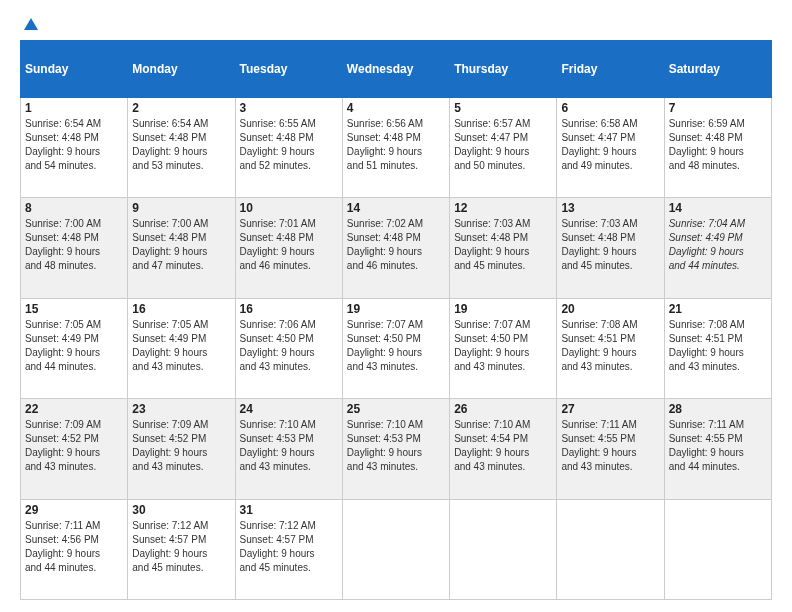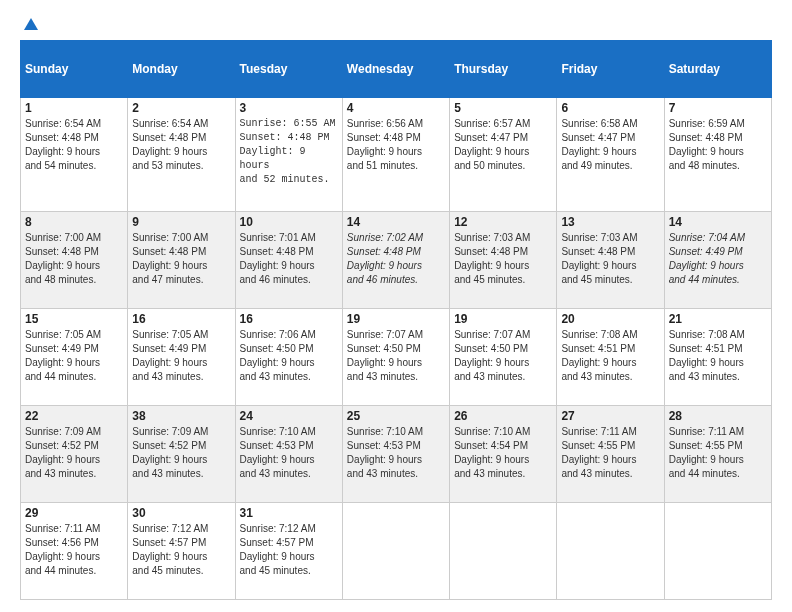--- a/index.html
+++ b/index.html
@@ -139,21 +139,21 @@
     <tbody id="calendar-body">
     <tr>
           <td><span class="day-number">1</span><span class="day-info" style="white-space: pre-line;">Sunrise: 6:54 AM
 Sunset: 4:48 PM
 Daylight: 9 hours
 and 54 minutes.</span></td>
           <td><span class="day-number">2</span><span class="day-info" style="white-space: pre-line;">Sunrise: 6:54 AM
 Sunset: 4:48 PM
 Daylight: 9 hours
 and 53 minutes.</span></td>
-          <td><span class="day-number">3</span><span class="day-info" style="white-space: pre-line; font-family: Liberation Mono, monospace;">Sunrise: 6:55 AM
+          <td><span class="day-number">3</span><span class="day-info" style="white-space: pre-line;">Sunrise: 6:55 AM
 Sunset: 4:48 PM
 Daylight: 9 hours
 and 52 minutes.</span></td>
           <td><span class="day-number">4</span><span class="day-info" style="white-space: pre-line;">Sunrise: 6:56 AM
 Sunset: 4:48 PM
 Daylight: 9 hours
 and 51 minutes.</span></td>
           <td><span class="day-number">5</span><span class="day-info" style="white-space: pre-line;">Sunrise: 6:57 AM
 Sunset: 4:47 PM
 Daylight: 9 hours
@@ -173,21 +173,21 @@
 Daylight: 9 hours
 and 48 minutes.</span></td>
           <td><span class="day-number">9</span><span class="day-info" style="white-space: pre-line;">Sunrise: 7:00 AM
 Sunset: 4:48 PM
 Daylight: 9 hours
 and 47 minutes.</span></td>
           <td><span class="day-number">10</span><span class="day-info" style="white-space: pre-line;">Sunrise: 7:01 AM
 Sunset: 4:48 PM
 Daylight: 9 hours
 and 46 minutes.</span></td>
-          <td><span class="day-number">14</span><span class="day-info" style="white-space: pre-line; font-style: italic;">Sunrise: 7:02 AM
+          <td><span class="day-number">14</span><span class="day-info" style="white-space: pre-line;">Sunrise: 7:02 AM
 Sunset: 4:48 PM
 Daylight: 9 hours
 and 46 minutes.</span></td>
           <td><span class="day-number">12</span><span class="day-info" style="white-space: pre-line;">Sunrise: 7:03 AM
 Sunset: 4:48 PM
 Daylight: 9 hours
 and 45 minutes.</span></td>
           <td><span class="day-number">13</span><span class="day-info" style="white-space: pre-line;">Sunrise: 7:03 AM
 Sunset: 4:48 PM
 Daylight: 9 hours
@@ -225,21 +225,21 @@
           <td><span class="day-number">21</span><span class="day-info" style="white-space: pre-line;">Sunrise: 7:08 AM
 Sunset: 4:51 PM
 Daylight: 9 hours
 and 43 minutes.</span></td>
         </tr>
         <tr>
           <td><span class="day-number">22</span><span class="day-info" style="white-space: pre-line;">Sunrise: 7:09 AM
 Sunset: 4:52 PM
 Daylight: 9 hours
 and 43 minutes.</span></td>
-          <td><span class="day-number">38</span><span class="day-info" style="white-space: pre-line;">Sunrise: 7:09 AM
+          <td><span class="day-number">23</span><span class="day-info" style="white-space: pre-line;">Sunrise: 7:09 AM
 Sunset: 4:52 PM
 Daylight: 9 hours
 and 43 minutes.</span></td>
           <td><span class="day-number">24</span><span class="day-info" style="white-space: pre-line;">Sunrise: 7:10 AM
 Sunset: 4:53 PM
 Daylight: 9 hours
 and 43 minutes.</span></td>
           <td><span class="day-number">25</span><span class="day-info" style="white-space: pre-line;">Sunrise: 7:10 AM
 Sunset: 4:53 PM
 Daylight: 9 hours

